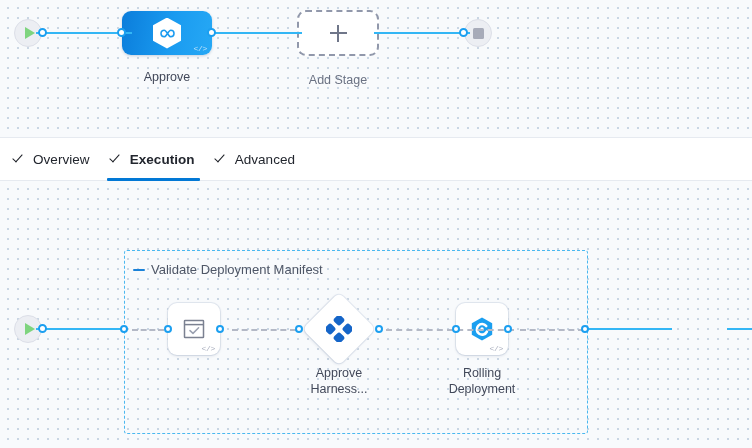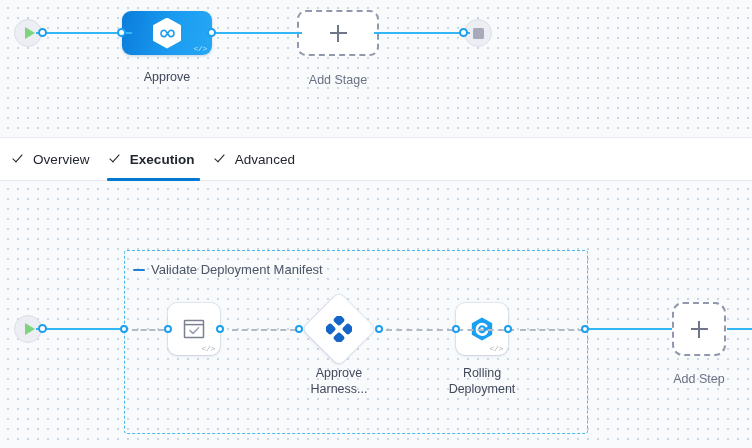--- a/index.html
+++ b/index.html
@@ -412,21 +412,15 @@
           </svg>
         </div>
         <span class="code-badge on-white">&lt;/&gt;</span>
       </div>
       <div class="port small" style="left:-4px; top:22px;"></div>
       <div class="port small" style="left:48px; top:22px;"></div>
       <div class="node-label" style="left:-24px; top:62px; width:100px;">Rolling
 Deployment</div>
     </div>
 
-    <div class="node" style="left:672px; top:121px;">
-      <div class="add-step-box">
-        <div class="plus"></div>
-      </div>
-      <div class="node-label muted" style="left:-23px; top:69px; width:100px;">Add Step</div>
-    </div>
 
   </div>
 </div>
 
 </body></html>

